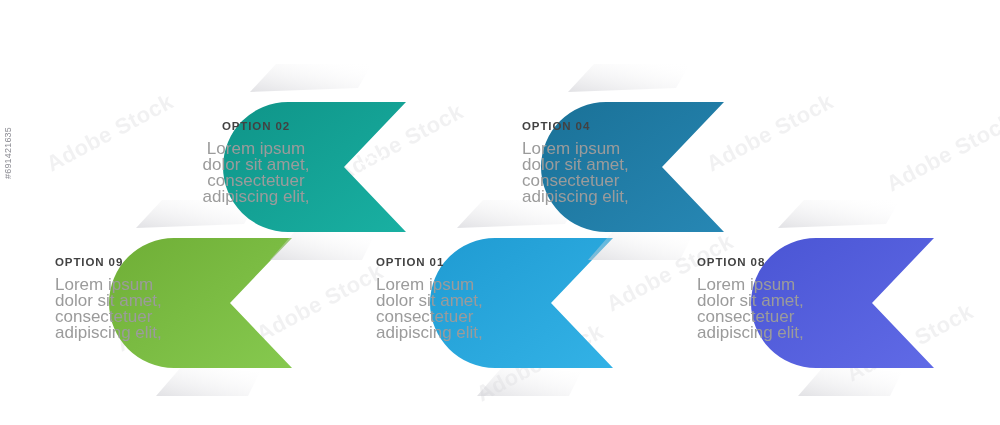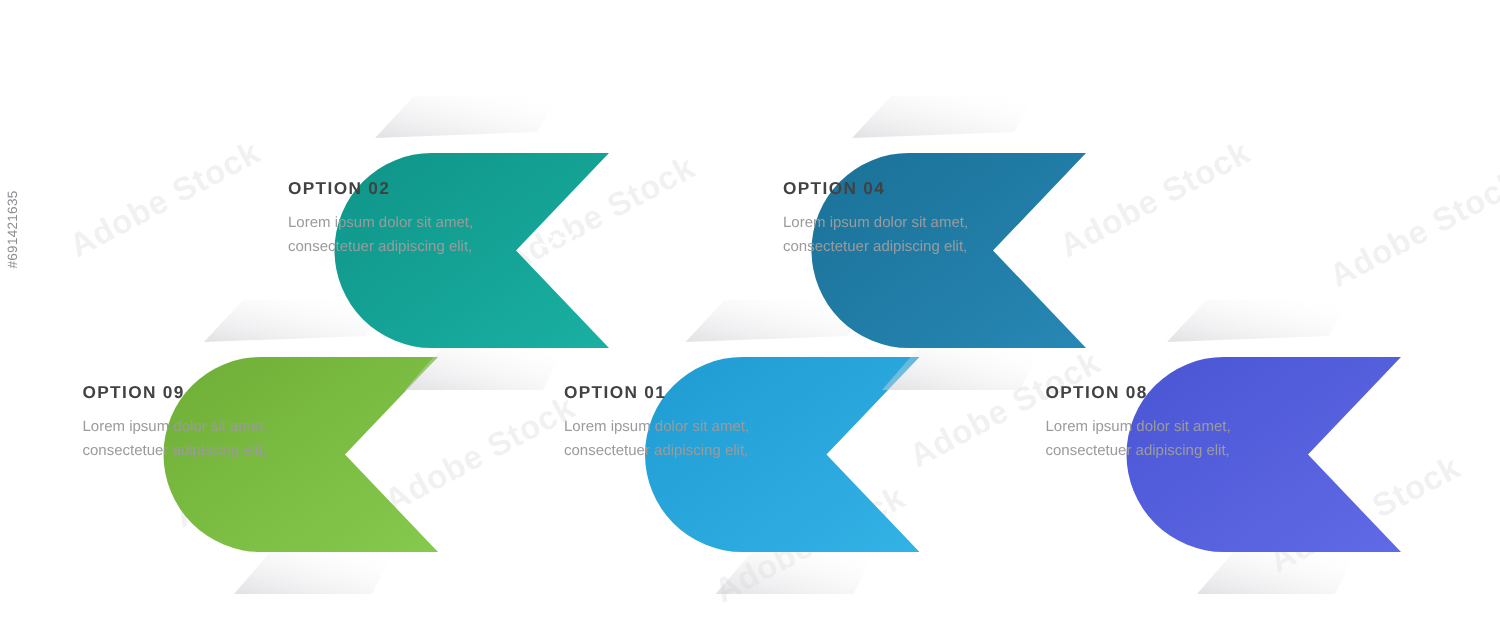--- a/index.html
+++ b/index.html
@@ -107,21 +107,21 @@
   .opt-title {
     font-size: 11.5px;
     font-weight: 700;
     color: #424242;
     letter-spacing: 0.9px;
     margin: 0 0 9px 0;
     white-space: nowrap;
     font-family: "Liberation Sans", sans-serif;
   }
   .opt-desc {
-    font-size: 10px;
+    font-size: 17px;
     line-height: 16px;
     color: #9b9b9b;
     margin: 0;
     width: 128px;
     font-family: "Liberation Sans", sans-serif;
   }
   .text-block.align-right {
     text-align: left;
   }
 </style>
@@ -203,21 +203,21 @@
           <line x1="21" y1="39" x2="27" y2="39"></line>
           <line x1="24" y1="5" x2="24" y2="9"></line>
           <line x1="13.5" y1="9.5" x2="16" y2="13"></line>
           <line x1="34.5" y1="9.5" x2="32" y2="13"></line>
           <line x1="8" y1="19" x2="11.5" y2="20.5"></line>
           <line x1="40" y1="19" x2="36.5" y2="20.5"></line>
         </svg>
       </div>
     </div>
   </div>
-  <div class="text-block align-right" style="left:192px; top:120px;">
+  <div class="text-block align-right" style="left:192px; top:120px;text-align:center;">
     <p class="opt-title">OPTION 02</p>
     <p class="opt-desc">Lorem ipsum dolor sit amet, consectetuer adipiscing elit,</p>
   </div>
 
   <div class="item" style="left:489px; top:238px;">
     <div class="shape-wrap">
       <svg class="shape-svg" viewBox="0 0 240 210">
         <defs>
           <linearGradient id="g3" x1="0" y1="0" x2="1" y2="1">
             <stop offset="0" stop-color="#33b2e6"></stop>

